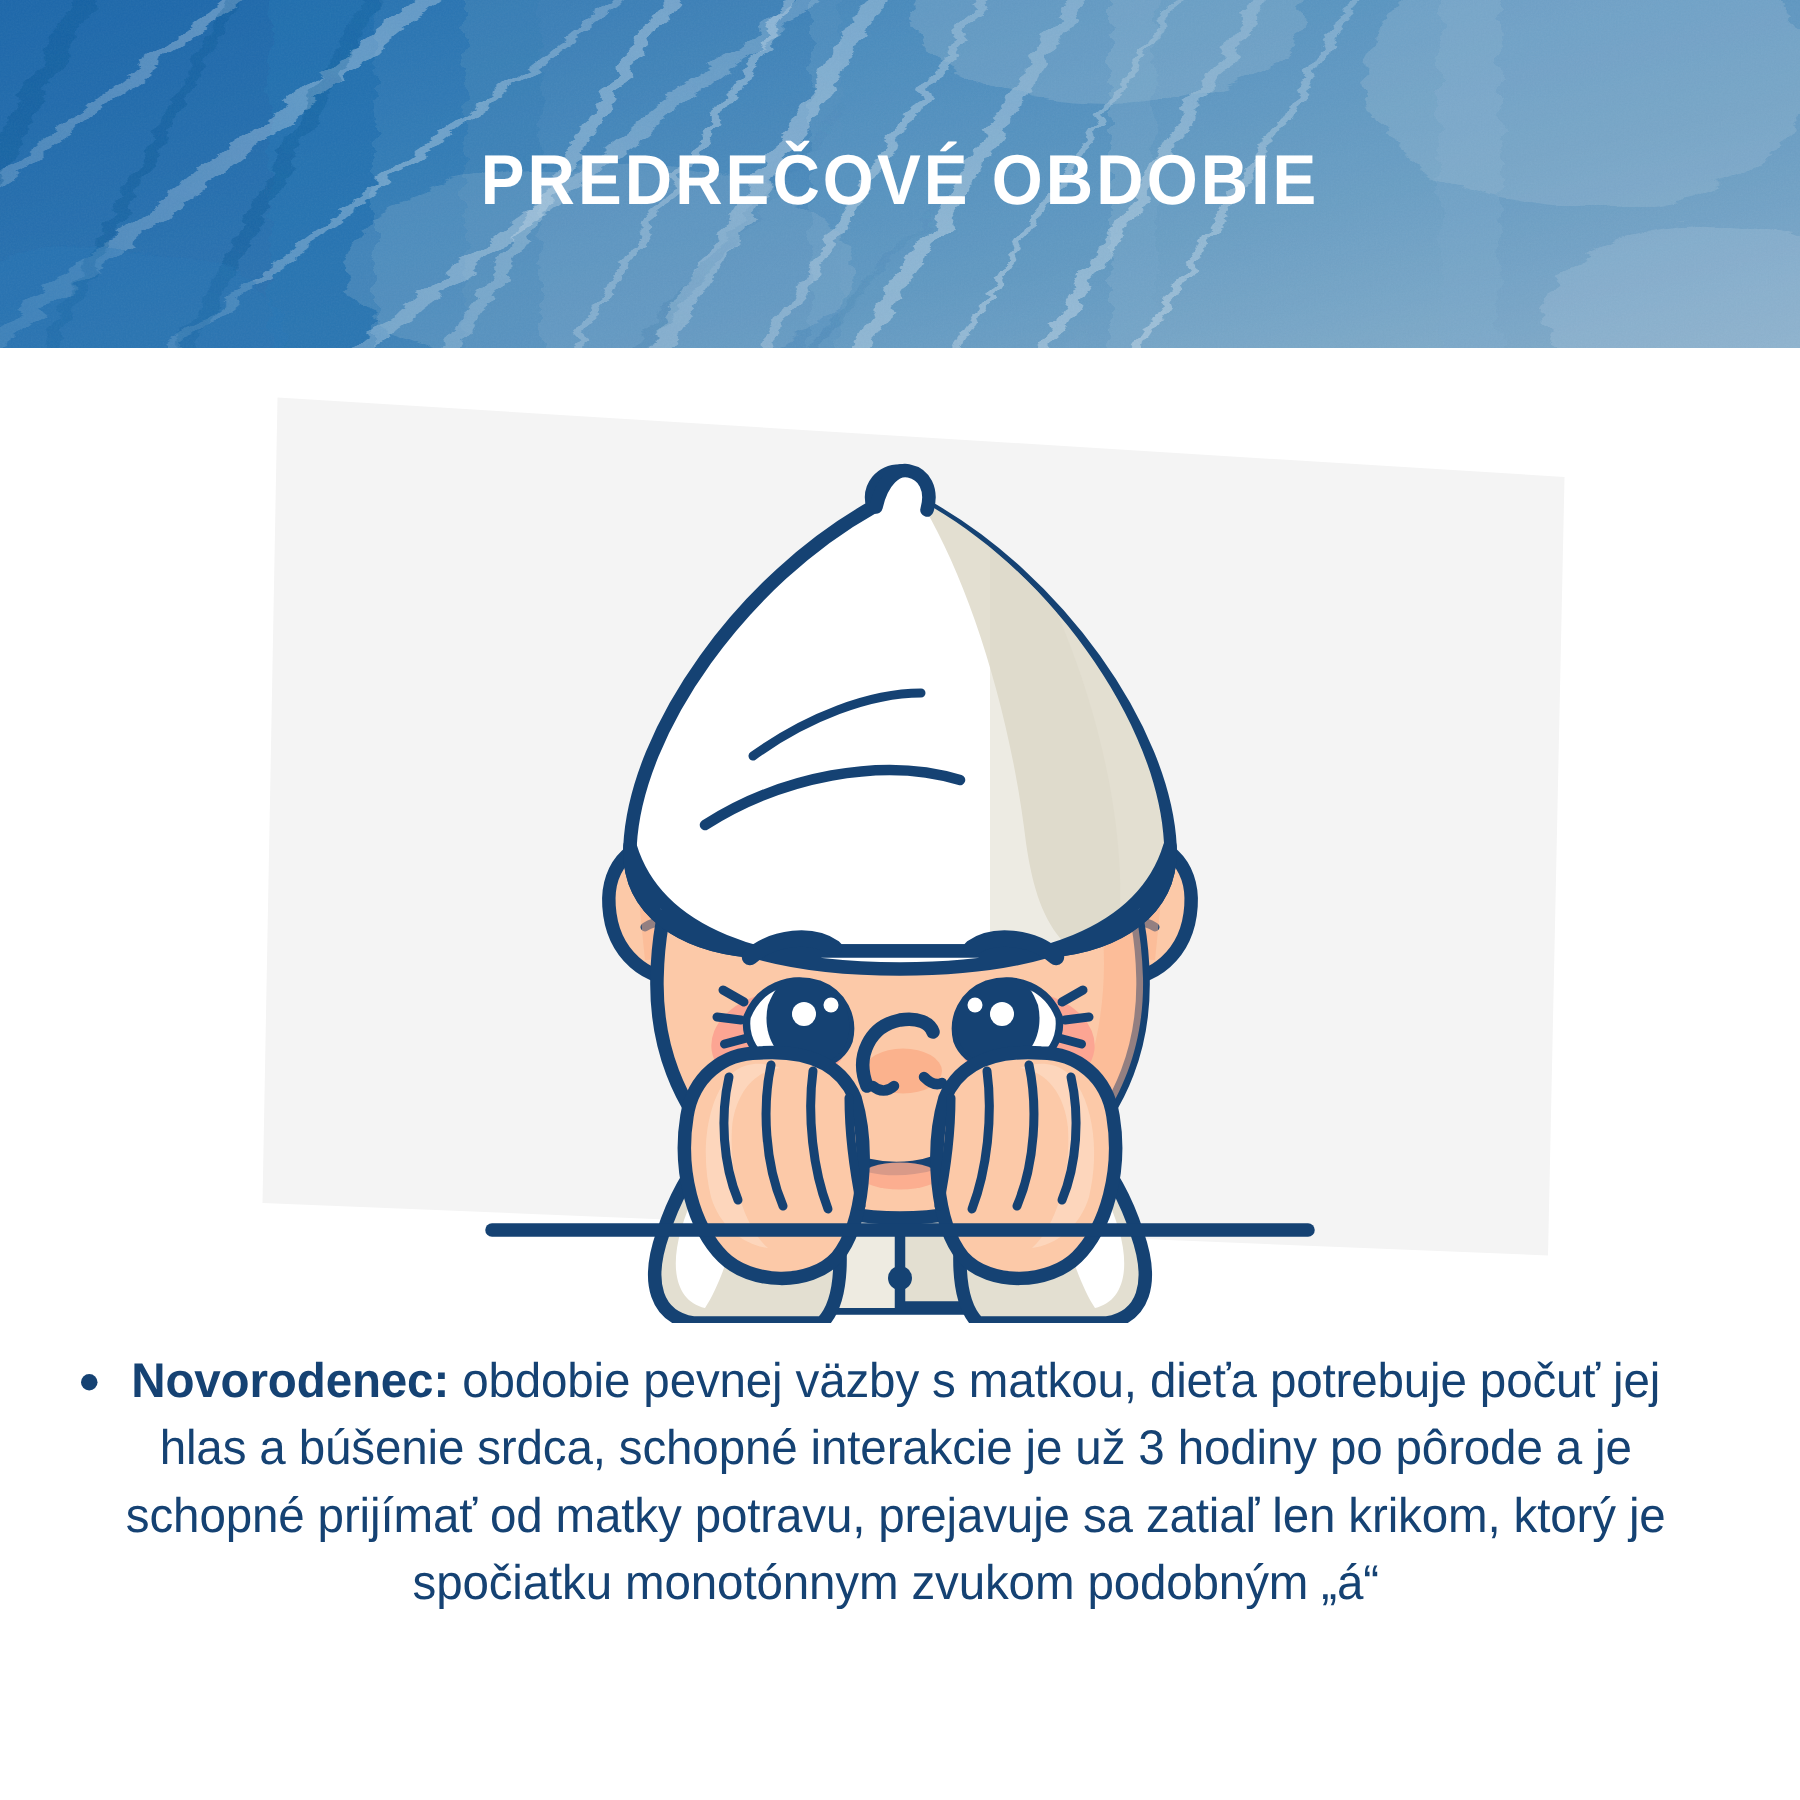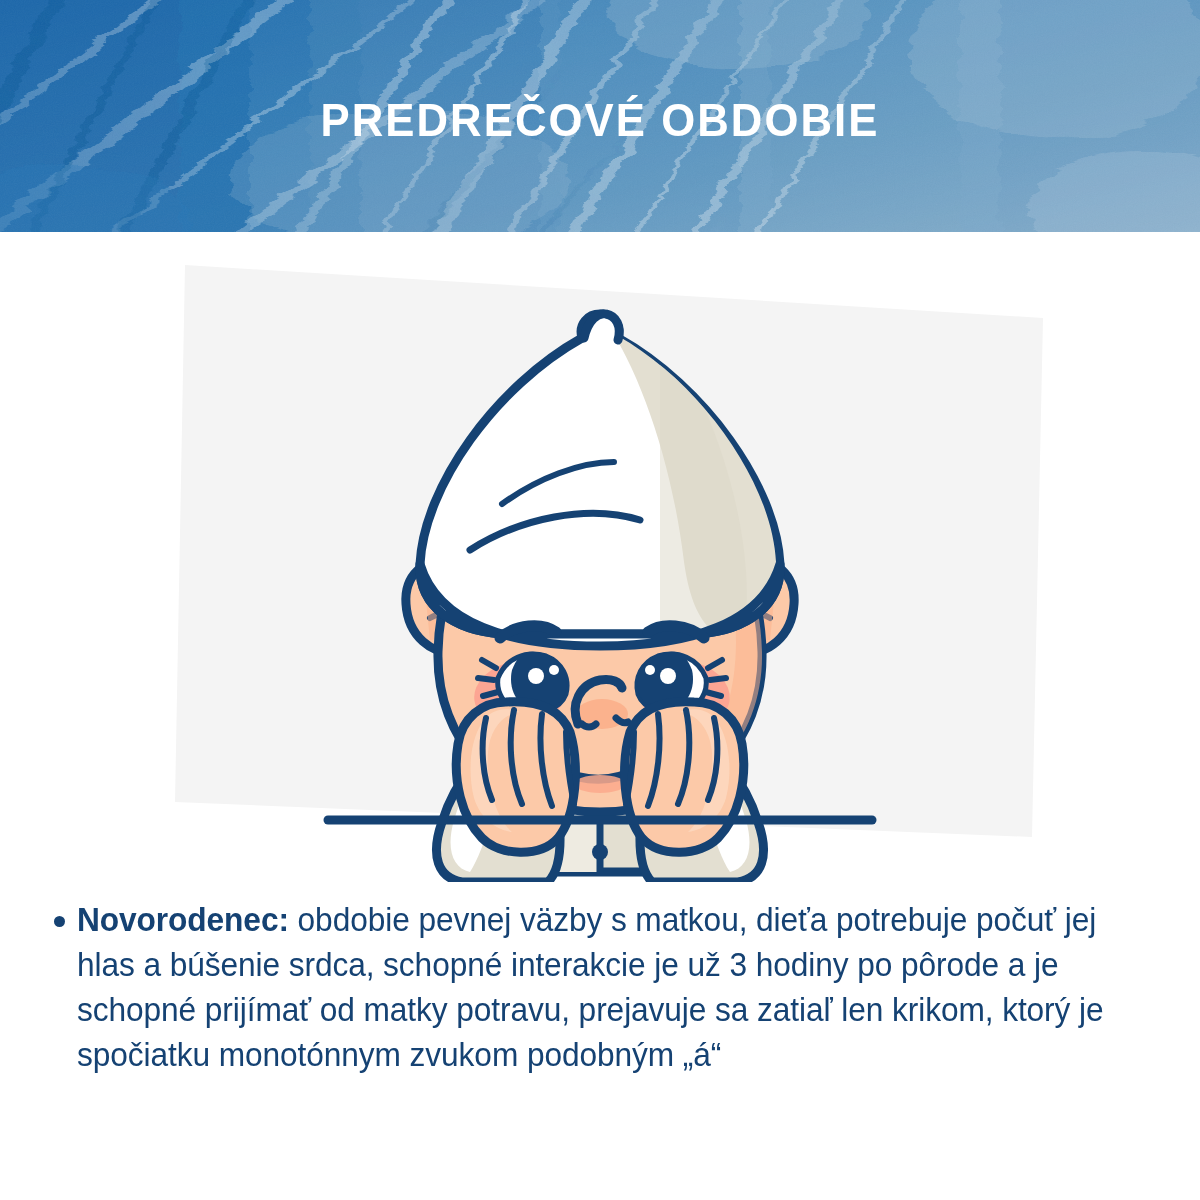--- a/index.html
+++ b/index.html
@@ -71,20 +71,21 @@
     height: 650px;
     display: block;
   }
 
   
   .body-text-block {
     position: absolute;
     left: 54px;
     top: 898px;
     width: 1090px;
+    text-align: center;
   }
   .bullet-row {
     display: flex;
     align-items: flex-start;
   }
   .bullet-dot {
     flex: 0 0 auto;
     width: 11px;
     height: 11px;
     border-radius: 50%;

